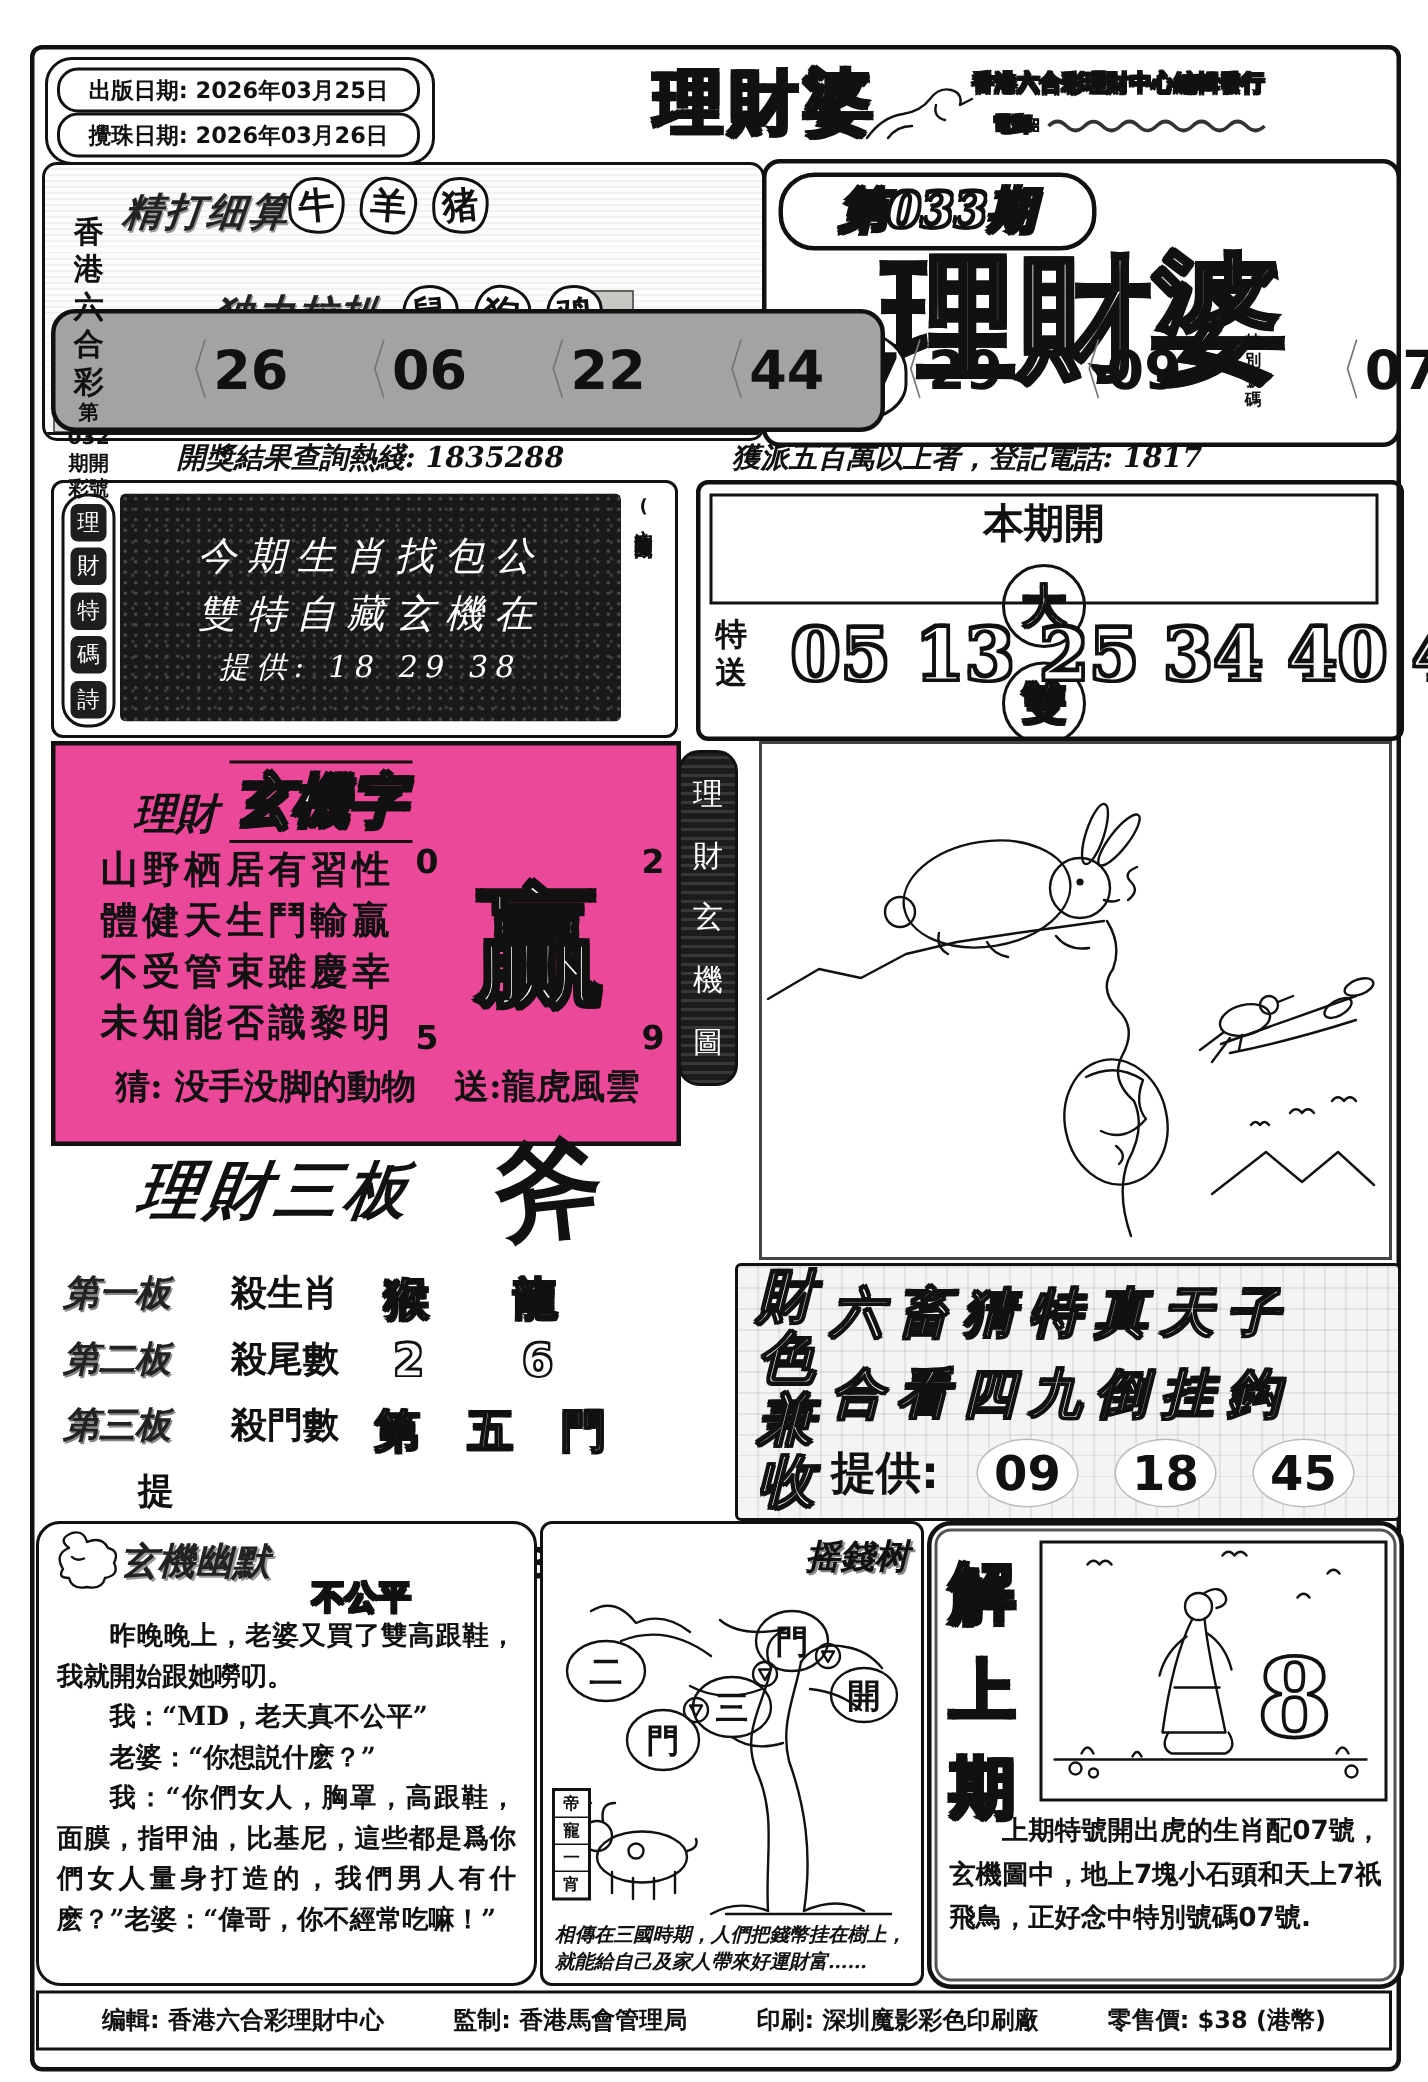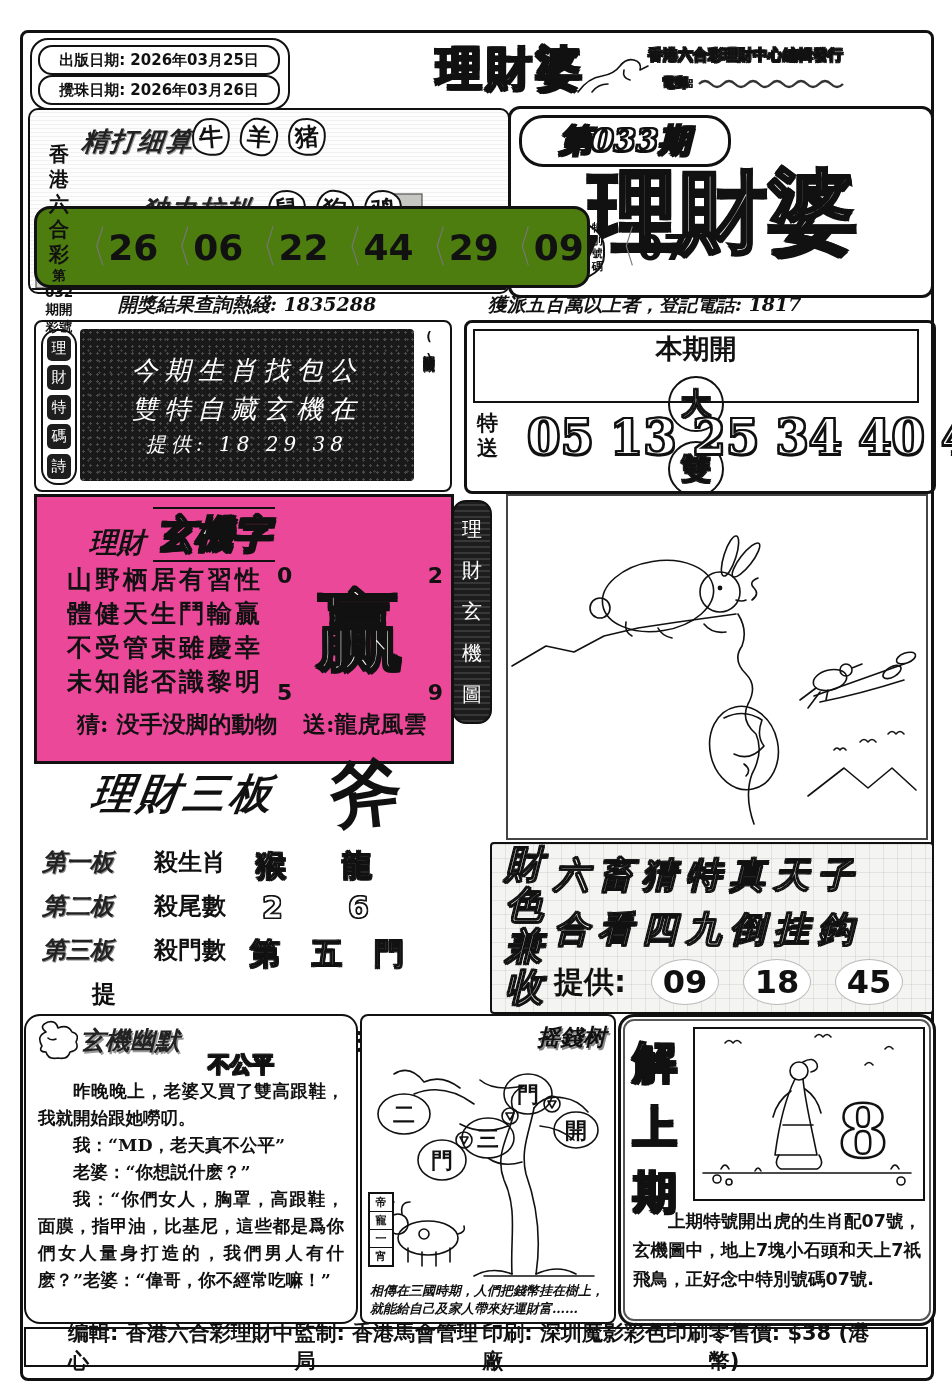--- a/index.html
+++ b/index.html
@@ -33,22 +33,22 @@
   
   .rhead{left:508px;top:106px;width:420px;height:186px;border:3px solid #111;border-radius:12px;background:#fff;overflow:hidden;}
   .issuepill{position:absolute;left:8px;top:6px;width:206px;height:46px;border:3px solid #111;border-radius:24px;
              font-size:32px;font-style:italic;font-weight:bold;}
   .mast-big{position:absolute;left:78px;top:44px;font-size:88px;font-weight:800;letter-spacing:2px;
             -webkit-text-stroke:3px #111;}
   .spec-label{position:absolute;left:8px;top:104px;width:18px;font-size:13px;font-weight:bold;line-height:17px;text-align:center;}
   .bubble07{position:absolute;left:30px;top:112px;width:60px;height:56px;border:2.5px solid #111;
             border-radius:48% 52% 55% 45%/52% 48% 45% 55%;font-size:40px;font-weight:bold;background:#fff;}
   
-  .strip{left:34px;top:206px;width:556px;height:82px;border:3px solid #111;border-radius:16px;background:#4d7c0f;
-         display:flex;align-items:center;padding:0 8px;box-sizing:border-box;}
+  .strip{left:34px;top:206px;width:556px;height:82px;border:3px solid #111;border-radius:16px;background:#a3a3a3;
+         display:flex;align-items:center;padding:0 8px;box-sizing:border-box;gap:34px;}
   .orgblk{width:132px;text-align:center;line-height:1.25;}
   .orgblk .l1{font-size:20px;font-weight:bold;}
   .orgblk .l2{font-size:13.5px;font-weight:bold;}
   .bignum{font-size:36px;font-weight:bold;display:flex;align-items:center;}
   .bignum::before{content:"〈";font-size:30px;color:#777;font-weight:normal;margin:0 1px 0 4px;transform:scaleY(1.5);display:inline-block;}
   .strip-spec{width:16px;font-size:11px;font-weight:bold;line-height:13px;text-align:center;margin-left:8px;}
   .hotline{top:292px;font-size:19px;font-weight:bold;font-style:italic;white-space:nowrap;}
   
   .scratch{left:34px;top:320px;width:414px;height:168px;border:2.5px solid #111;border-radius:8px;}
   .sidepill{position:absolute;left:5px;top:7px;width:32px;height:152px;border:2px solid #111;border-radius:16px;
@@ -131,21 +131,21 @@
             line-height:18px;font-family:"DejaVu Serif",serif;}
   .lastbox{left:618px;top:1014px;width:312px;height:306px;border:3px solid #111;border-radius:16px;background:#fff;
            box-shadow:inset 0 0 0 2px #fff,inset 0 0 0 4px #555;}
   .last-side{position:absolute;left:12px;top:16px;display:flex;flex-direction:column;align-items:center;gap:6px;}
   .last-side span{font-size:44px;font-weight:800;}
   .last-img{position:absolute;left:72px;top:10px;width:228px;height:170px;border:2.5px solid #111;background:#fff;}
   .last-text{position:absolute;left:12px;top:190px;width:288px;font-size:17.5px;font-weight:bold;line-height:29px;
              text-align:justify;text-indent:2em;}
   
   .footer{left:24px;top:1327px;width:904px;height:40px;border:2.5px solid #111;display:flex;align-items:center;
-          justify-content:space-between;padding:0 42px;box-sizing:border-box;font-size:21px;font-weight:bold;}
+          justify-content:space-between;padding:0 42px;box-sizing:border-box;font-size:16px;font-weight:bold;}
   svg{display:block;}
   .sk{stroke:#111;fill:none;stroke-width:1.6;stroke-linecap:round;stroke-linejoin:round;}
 </style>
 </head>
 <body>
 
 <div class="page">
   <div class="abs frame"></div>
 
   <div class="abs datebox">

